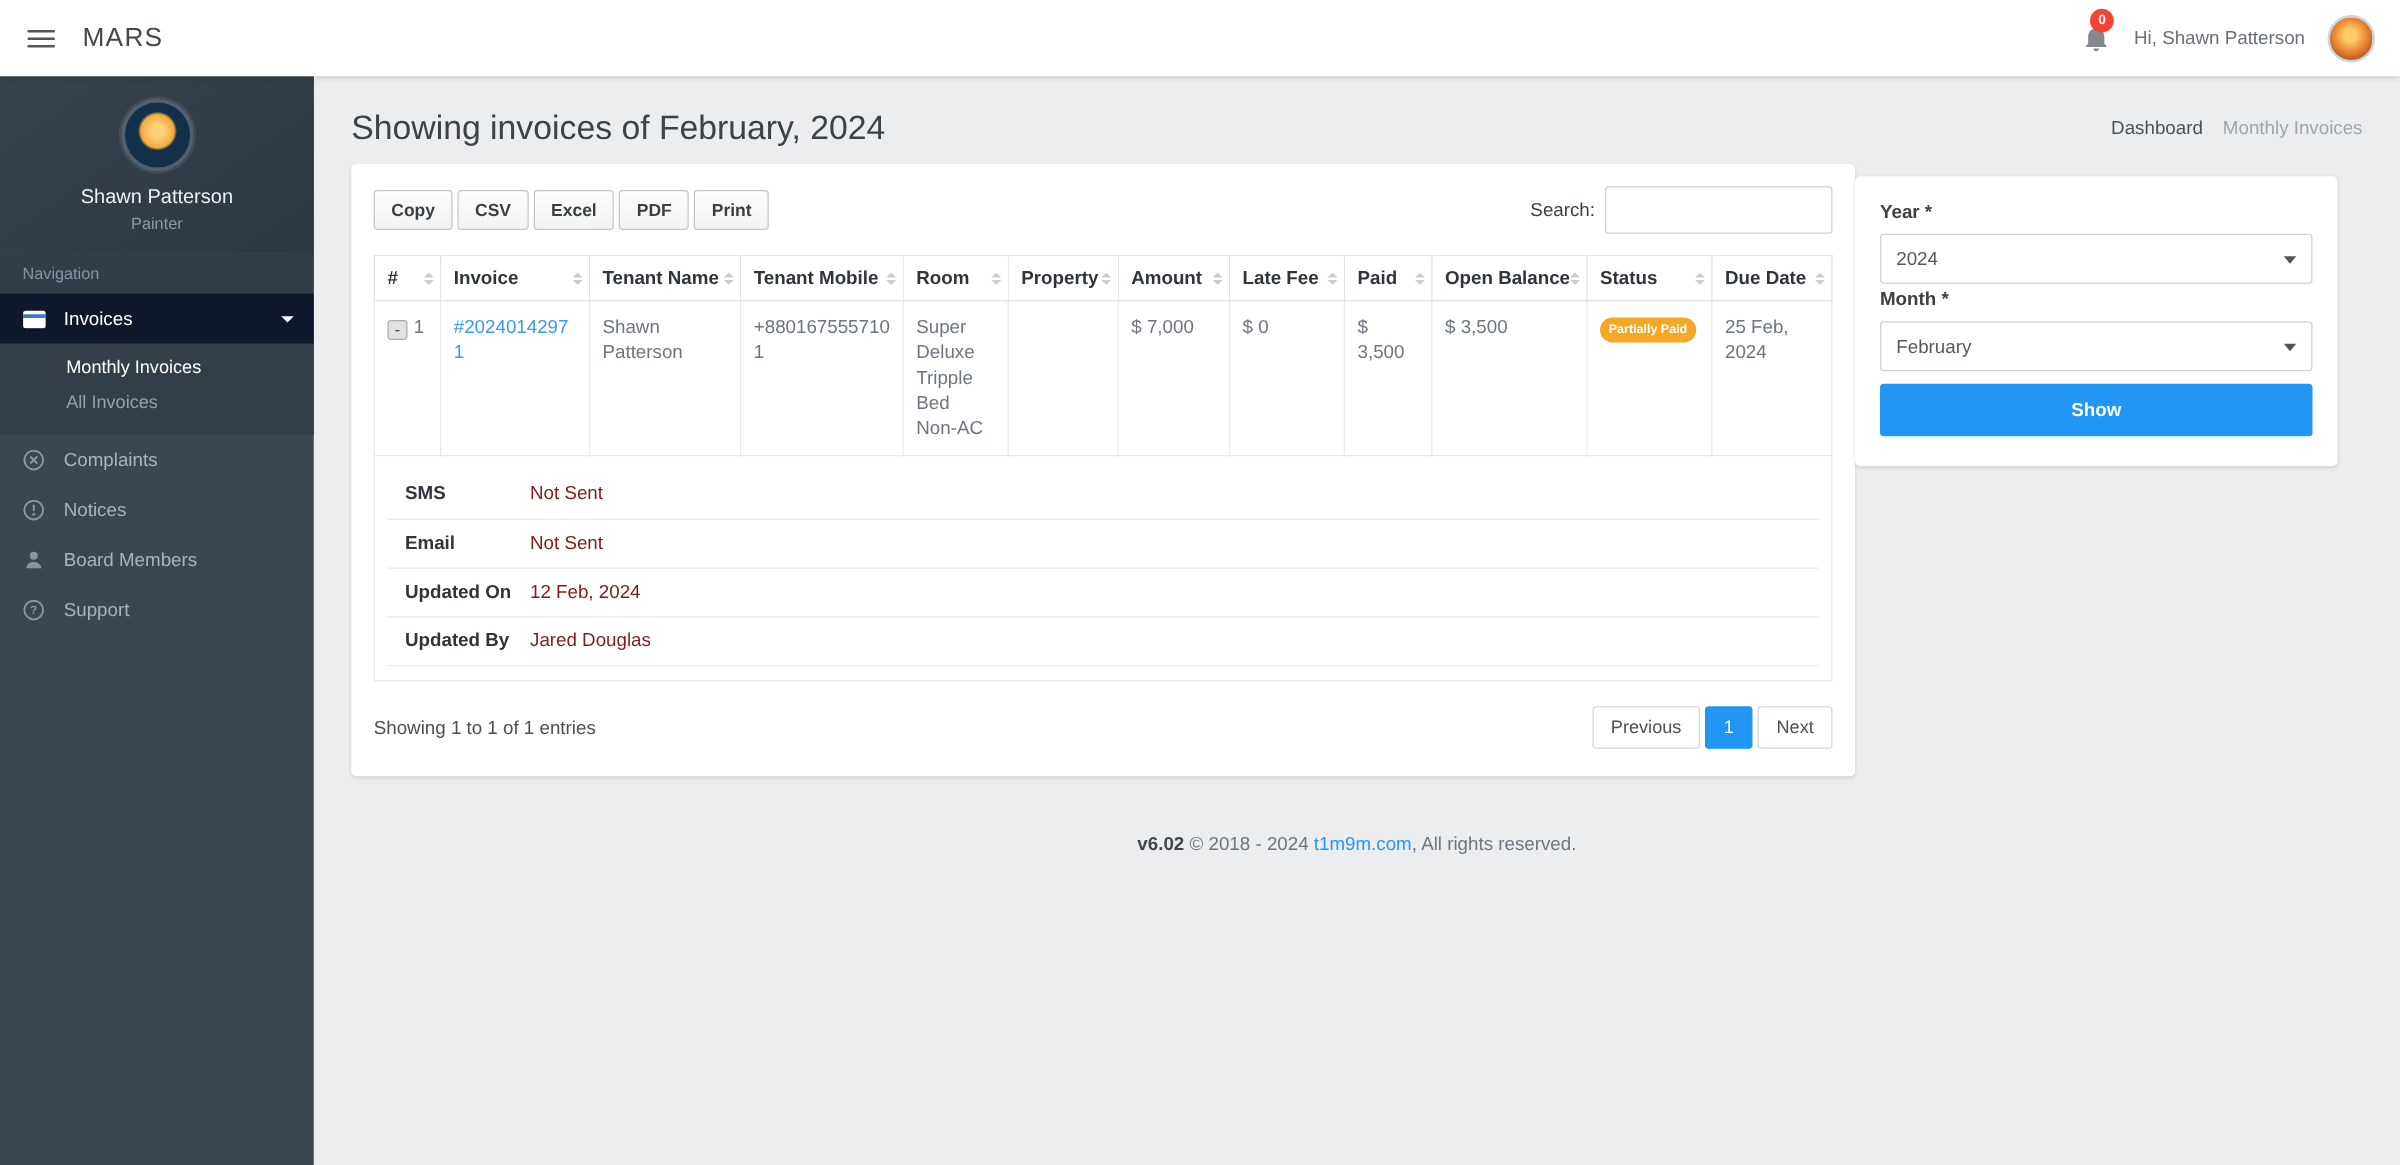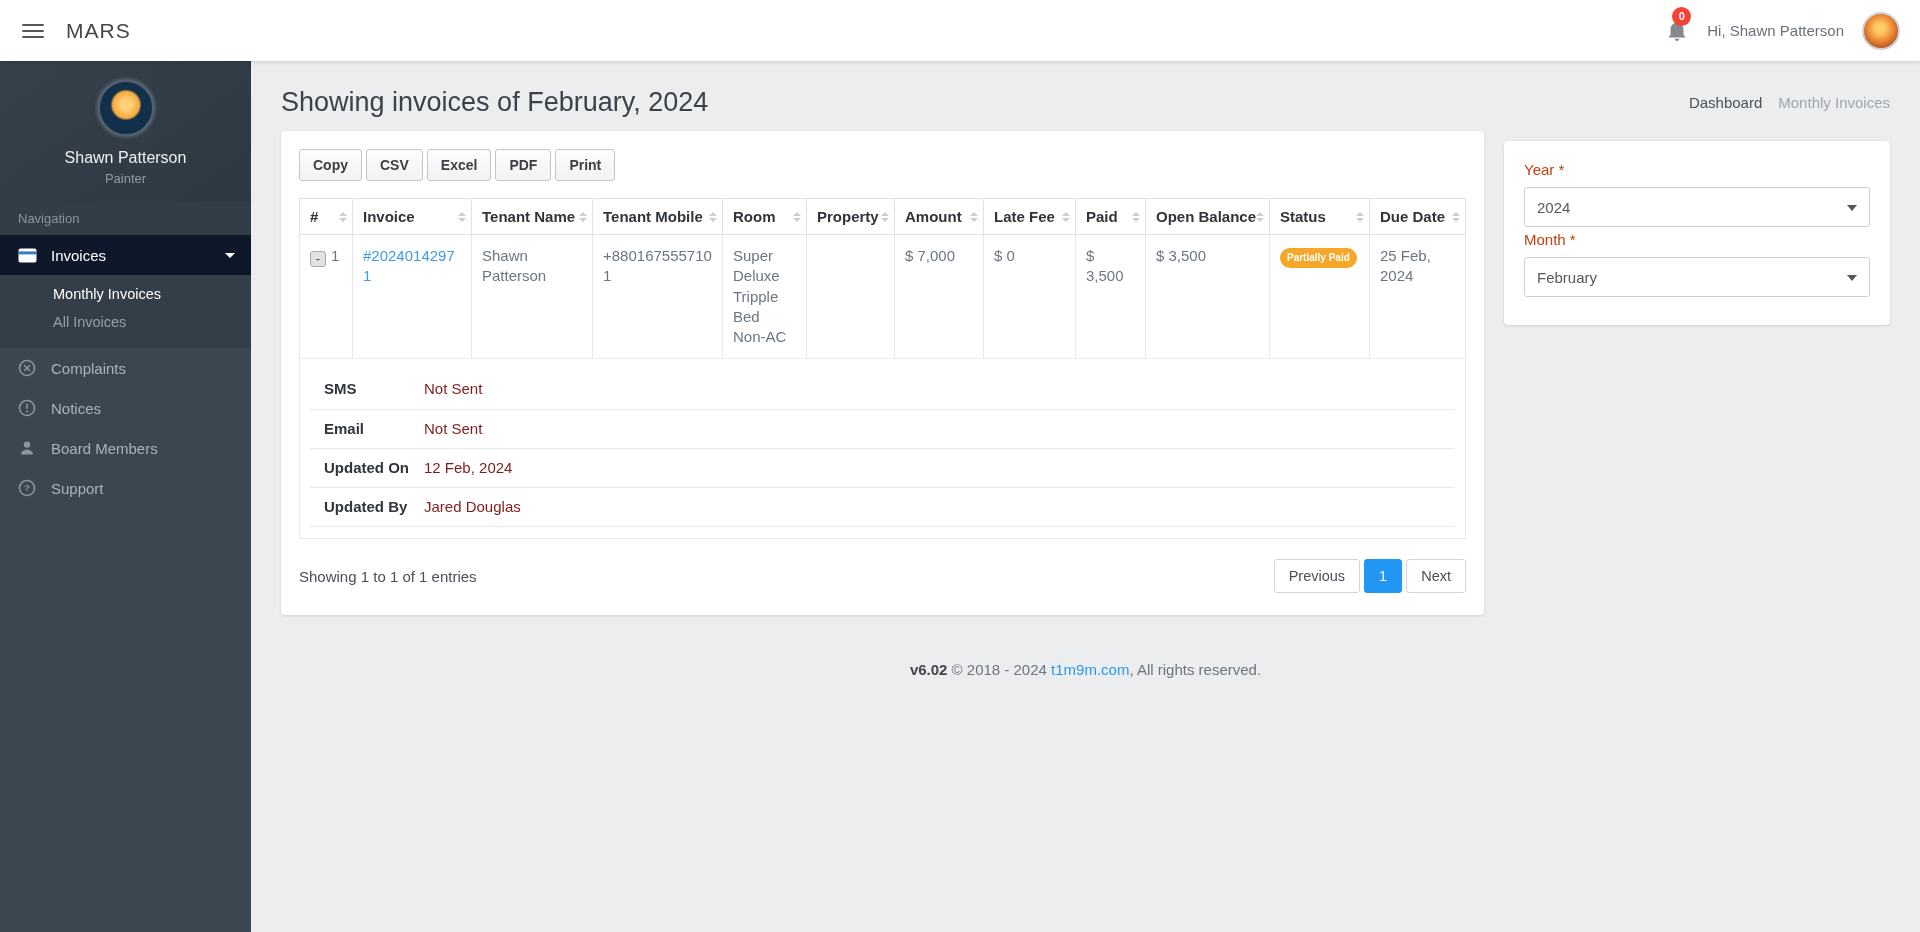--- a/index.html
+++ b/index.html
@@ -38,21 +38,21 @@
   .submenu-item{padding:6px 16px 6px 53px;font-size:14.5px;color:#93a0aa;cursor:pointer}
   .submenu-item.active{color:#fff}
 
   
   .content{position:absolute;left:251px;top:61px;width:1669px;height:871px;overflow:hidden}
   .page-head{display:flex;justify-content:space-between;align-items:center;padding:26px 30px 13px 30px}
   .page-title{font-size:27px;font-weight:400;color:#3c4249}
   .breadcrumb{font-size:15px;display:flex;gap:16px}
   .crumb{color:#4a5158;cursor:pointer}
   .crumb.muted{color:#9fa6ad;cursor:default}
-  .layout{display:flex;align-items:flex-start;padding:0 30px;gap:20px}
+  .layout{display:flex;align-items:flex-start;padding:0 30px;}
   .card{background:#fff;border-radius:4px;box-shadow:0 1px 3px rgba(0,0,0,.12)}
   .table-card{width:1203px;padding:18px 18px 22px}
   .filter-card{width:386px;padding:20px 20px 24px;margin-top:10px}
 
   
   .toolbar{display:flex;align-items:center}
   .dt-buttons{display:flex;gap:4px}
   .dt-btn{font-size:14px;font-weight:600;color:#3a3f44;background:linear-gradient(#fdfdfd,#f1f2f3);
     border:1px solid #c2c6ca;border-radius:3px;padding:7px 13px;cursor:pointer;font-family:inherit}
   .search-box{margin-left:auto;display:flex;align-items:center;gap:8px;font-size:15px;color:#3a3f44}
@@ -80,21 +80,21 @@
 
   
   .table-foot{display:flex;justify-content:space-between;align-items:center;margin-top:20px}
   .entries-info{font-size:15px;color:#4a5056}
   .pager{display:flex;gap:4px;align-items:flex-start}
   .page-btn{font-size:14.5px;padding:8px 14px;border:1px solid #d3d7db;background:#fff;color:#4a5056;
     border-radius:3px;cursor:pointer;font-family:inherit}
   .page-btn.active{background:#2196f3;border-color:#2196f3;color:#fff}
 
   
-  .field-label{font-size:15px;font-weight:400;color:#c2410c;margin-bottom:9px}
+  .field-label{font-size:15px;font-weight:700;color:#404040;margin-bottom:9px}
   .select{position:relative;height:40px;border:1px solid #ccd1d6;border-radius:3px;display:flex;align-items:center;
     padding:0 30px 0 12px;font-size:15px;color:#555a60;cursor:pointer;margin-bottom:4px;background:#fff}
   .select::after{content:"";position:absolute;right:12px;top:17px;border-left:5px solid transparent;
     border-right:5px solid transparent;border-top:6px solid #555}
   .show-btn{width:100%;height:42px;background:#2196f3;border:none;border-radius:3px;color:#fff;font-size:15px;
     font-weight:700;cursor:pointer;margin-top:6px;font-family:inherit}
 
   
   .footer{text-align:center;padding:46px 0 0;font-size:15px;color:#6d7680}
   .footer b{color:#41464c}
@@ -206,20 +206,24 @@
 
     <section class="card table-card">
 
       <div class="toolbar">
         <div class="dt-buttons">
           <button class="dt-btn">Copy</button>
           <button class="dt-btn">CSV</button>
           <button class="dt-btn">Excel</button>
           <button class="dt-btn">PDF</button>
           <button class="dt-btn">Print</button>
+        </div>
+        <div class="search-box">
+          <span>Search:</span>
+          <input class="search-input" type="text" value="" style="">
         </div>
       </div>
 
       <table class="invoices">
         <colgroup>
           <col style="width:53px">
             <col style="width:119px">
             <col style="width:121px">
             <col style="width:130px">
           <col style="width:84px">
@@ -333,20 +337,21 @@
 
     <section class="card filter-card">
       <div class="field-label">Year *</div>
       <div class="select">
         <span>2024</span>
       </div>
       <div class="field-label">Month *</div>
       <div class="select">
         <span>February</span>
       </div>
+      <button class="show-btn">Show</button>
     </section>
 
   </div>
 
   <div class="footer">
     <b>v6.02</b><span> © 2018 - 2024 </span><span class="site">t1m9m.com</span><span>, All rights reserved.</span>
   </div>
 
 </main>
 

